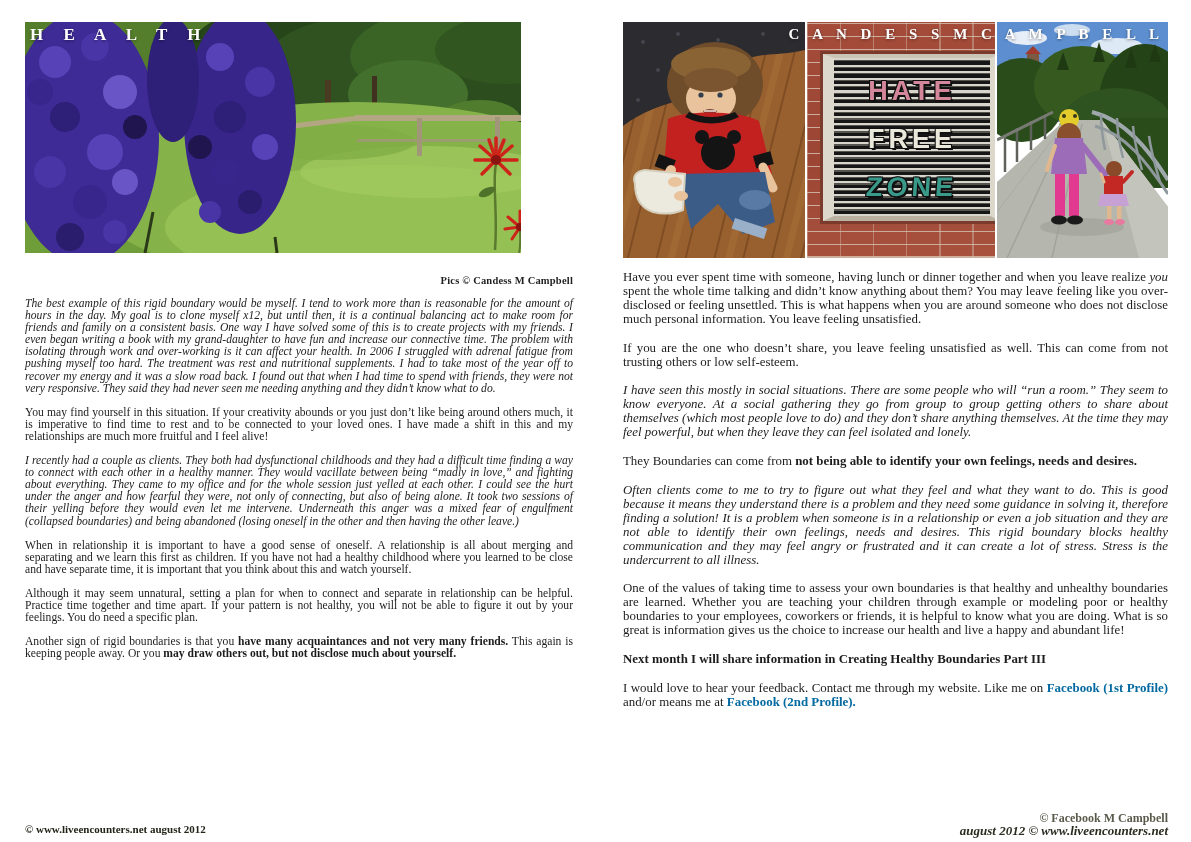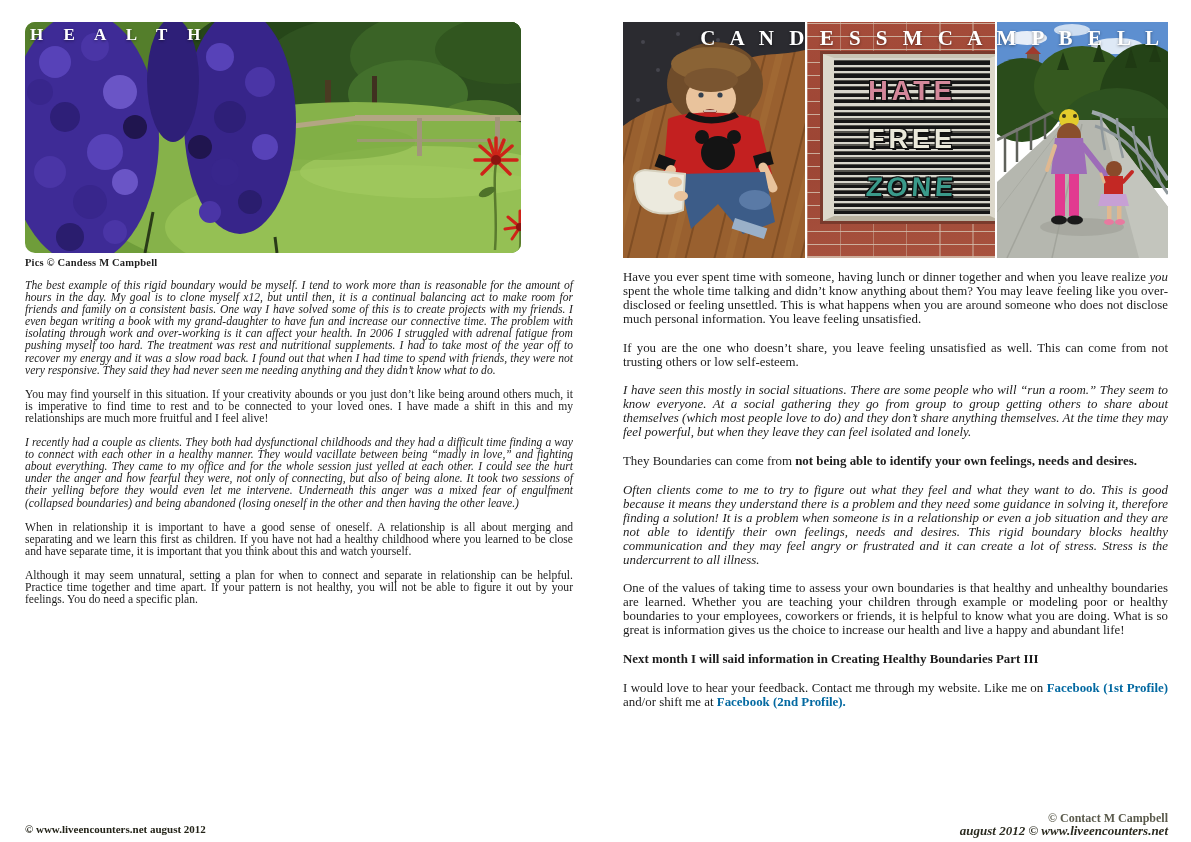--- a/index.html
+++ b/index.html
@@ -3,39 +3,39 @@
 <meta charset="utf-8">
 <style>
   html,body{margin:0;padding:0;background:#ffffff;}
   .spread{position:relative;width:1191px;height:842px;background:#fff;overflow:hidden;
           font-family:"Liberation Serif","DejaVu Serif",serif;color:#1c1c1c;}
   .page{position:absolute;top:22px;height:812px;}
   .page.left{left:25px;width:548px;}
   .page.right{left:623px;width:545px;}
 
   
-  .photo-banner{position:relative;width:496px;height:231px;overflow:hidden;border-radius:10px;}
+  .photo-banner{position:relative;width:496px;height:231px;overflow:hidden;}
   .photo-row{position:relative;width:545px;height:236px;display:flex;gap:2px;overflow:hidden;}
   .photo{position:relative;overflow:hidden;flex:none;}
   .photo.toddler{width:182px;height:236px;}
   .photo.sign{width:188px;height:236px;
     background:
       repeating-linear-gradient(0deg, rgba(211,190,172,.85) 0 1.5px, transparent 1.5px 13px),
       repeating-linear-gradient(90deg, rgba(211,190,172,.45) 0 1.5px, transparent 1.5px 33px),
       linear-gradient(176deg,#a54c3a 0%,#9c4534 55%,#a8523e 100%);}
   .photo.bridge{width:171px;height:236px;}
   svg{display:block;}
 
   .page-header{position:absolute;z-index:5;color:#fff;font-weight:bold;
     font-family:"Liberation Serif","DejaVu Serif",serif;
     text-shadow:0 1px 3px rgba(0,0,0,.45);}
   .left-h{top:3px;left:5px;font-size:17px;letter-spacing:8px;}
-  .right-h{top:4px;right:4px;font-size:21px;letter-spacing:5px;white-space:nowrap;}
-
-  .pics-caption{margin-top:4px;font-size:10.5px;font-weight:bold;color:#1f1f1f;letter-spacing:.2px;}
+  .right-h{top:4px;right:4px;font-size:15px;letter-spacing:5px;white-space:nowrap;}
+
+  .pics-caption{margin-top:22px;font-size:10.5px;font-weight:bold;color:#1f1f1f;letter-spacing:.2px;text-align:right;}
 
   
   .window{position:absolute;left:16px;top:32px;width:156px;height:158px;
     background:repeating-linear-gradient(180deg,#d8d6cc 0 2px,#55544e 2px 3px,#161616 3px 6.5px);
     border-left:11px solid #dcd8cb;border-right:11px solid #dcd8cb;
     border-top:4px solid #c9c4b4;border-bottom:5px solid #b9b2a0;
     box-shadow:0 0 0 3px #7a3a2c;}
   .sign-lines{position:absolute;left:0;right:0;top:18px;display:flex;flex-direction:column;
     align-items:center;gap:17px;font-family:"Liberation Sans","DejaVu Sans",sans-serif;
     font-weight:bold;font-size:27px;line-height:31px;letter-spacing:4px;
@@ -154,20 +154,21 @@
     </div>
 
     <div class="pics-caption">Pics © Candess M Campbell</div>
 
     <div class="body-text left-body">
         <p><span class="i">The best example of this rigid boundary would be myself. I tend to work more than is reasonable for the amount of hours in the day. My goal is to clone myself x12, but until then, it is a continual balancing act to make room for friends and family on a consistent basis. One way I have solved some of this is to create projects with my friends. I even began writing a book with my grand-daughter to have fun and increase our connective time.  The problem with isolating through work and over-working is it can affect your health. In 2006 I struggled with adrenal fatigue from pushing myself too hard. The treatment was rest and nutritional supplements.  I had to take most of the year off to recover my energy and it was a slow road back. I found out that when I had time to spend with friends, they were not very responsive. They said they had never seen me needing anything and they didn’t know what to do.</span></p>
         <p><span>You may find yourself in this situation. If your creativity abounds or you just don’t like being around others much, it is imperative to find time to rest and to be connected to your loved ones. I have made a shift in this and my relationships are much more fruitful and I feel alive!</span></p>
         <p><span class="i">I recently had a couple as clients. They both had dysfunctional childhoods and they had a difficult time finding a way to connect with each other in a healthy manner. They would vacillate between being “madly in love,” and fighting about everything. They came to my office and for the whole session just yelled at each other. I could see the hurt under the anger and how fearful they were, not only of connecting, but also of being alone. It took two sessions of their yelling before they would even let me intervene. Underneath this anger was a mixed fear of engulfment (collapsed boundaries) and being abandoned (losing oneself in the other and then having the other leave.)</span></p>
         <p><span>When in relationship it is important to have a good sense of oneself. A relationship is all about merging and separating and we learn this first as children. If you have not had a healthy childhood where you learned to be close and have separate time, it is important that you think about this and watch yourself.</span></p>
         <p><span>Although it may seem unnatural, setting a plan for when to connect and separate in relationship can be helpful. Practice time together and time apart. If your pattern is not healthy, you will not be able to figure it out by your feelings. You do need a specific plan.</span></p>
+        <p><span>Another sign of rigid boundaries is that you </span><span class="b">have many acquaintances and not very many friends.</span><span> This again is keeping people away. Or you </span><span class="b">may draw others out, but not disclose much about yourself.</span></p>
       </div>
 
     <div class="footer-left">© www.liveencounters.net  august 2012</div>
   </div>
 
   <div class="page right">
 
     <div class="photo-row">
 
       <div class="photo toddler">
@@ -313,22 +314,22 @@
       <div class="page-header right-h">C A N D E S S  M  C A M P B E L L</div>
     </div>
 
     <div class="body-text right-body">
         <p><span>Have you ever spent time with someone, having lunch or dinner together and when you leave realize </span><span class="i">you</span><span> spent the whole time talking and didn’t know anything about them? You may leave feeling like you over-disclosed or feeling unsettled. This is what happens when you are around someone who does not disclose much personal information. You leave feeling unsatisfied.</span></p>
         <p><span>If you are the one who doesn’t share, you leave feeling unsatisfied as well. This can come from not trusting others or low self-esteem.</span></p>
         <p><span class="i">I have seen this mostly in social situations. There are some people who will “run a room.” They seem to know everyone. At a social gathering they go from group to group getting others to share about themselves (which most people love to do) and they don’t share anything themselves. At the time they may feel powerful, but when they leave they can feel isolated and lonely.</span></p>
         <p><span>They Boundaries can come from </span><span class="b">not being able to identify your own feelings, needs and desires.</span></p>
         <p><span class="i">Often clients come to me to try to figure out what they feel and what they want to do. This is good because it means they understand there is a problem and they need some guidance in solving it, therefore finding a solution! It is a problem when someone is in a relationship or even a job situation and they are not able to identify their own feelings, needs and desires. This rigid boundary blocks healthy communication and they may feel angry or frustrated and it can create a lot of stress. Stress is the undercurrent to all illness.</span></p>
         <p><span>One of the values of taking time to assess your own boundaries is that healthy and unhealthy boundaries are learned. Whether you are teaching your children through example or modeling poor or healthy boundaries to your employees, coworkers or friends, it is helpful to know what you are doing. What is so great is information gives us the choice to increase our health and live a happy and abundant life!</span></p>
-        <p><span class="b">Next month I will said information in Creating Healthy Boundaries Part III</span></p>
-        <p><span>I would love to hear your feedback. Contact me through my website. Like me on </span><a href="#" class="fb-link">Facebook (1st Profile)</a><span> and/or  shift me at </span><a href="#" class="fb-link">Facebook (2nd Profile).</a></p>
+        <p><span class="b">Next month I will share information in Creating Healthy Boundaries Part III</span></p>
+        <p><span>I would love to hear your feedback. Contact me through my website. Like me on </span><a href="#" class="fb-link">Facebook (1st Profile)</a><span> and/or  means me at </span><a href="#" class="fb-link">Facebook (2nd Profile).</a></p>
       </div>
 
     <div class="footer-right">
-      <div class="l1">© Contact M Campbell</div>
+      <div class="l1">© Facebook M Campbell</div>
       <div class="l2">august 2012  © www.liveencounters.net</div>
     </div>
   </div>
 </div>
 
 </body></html>

